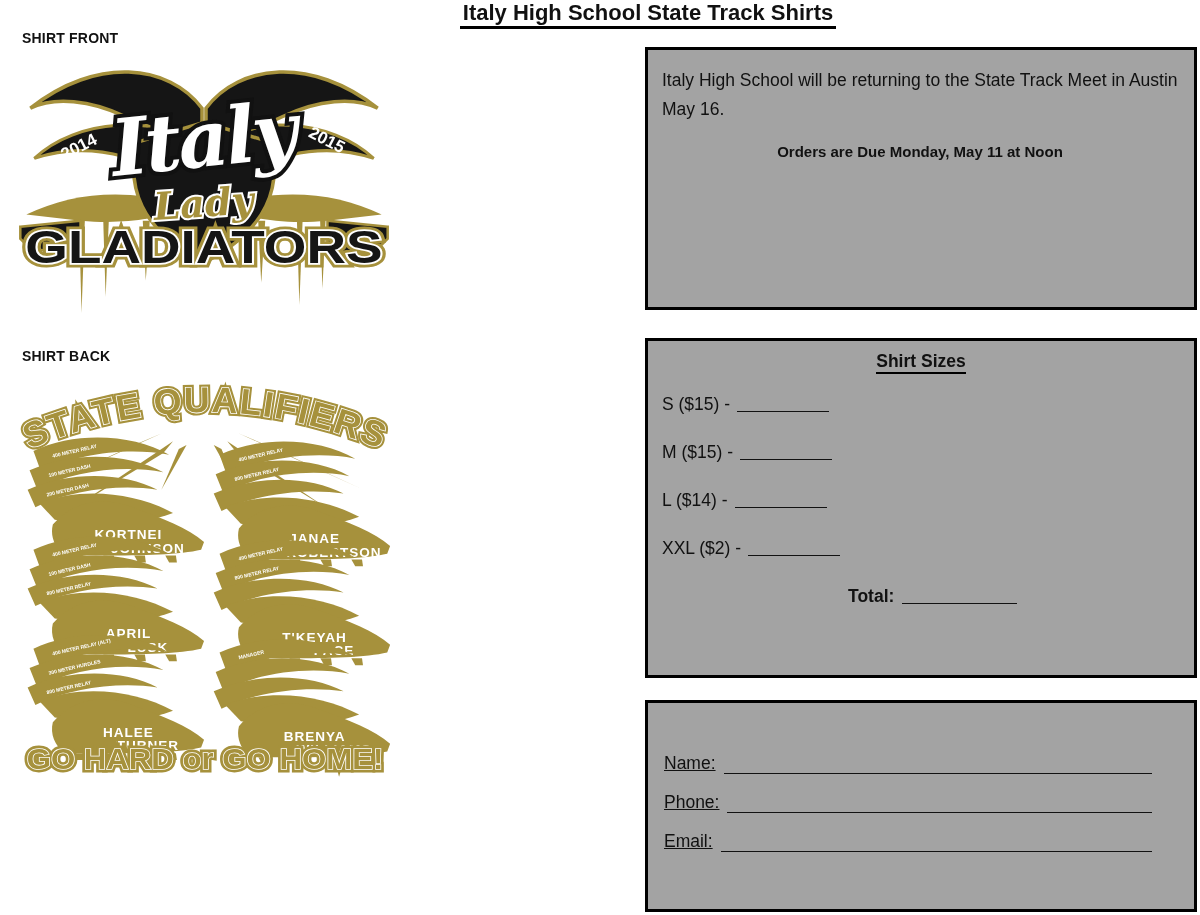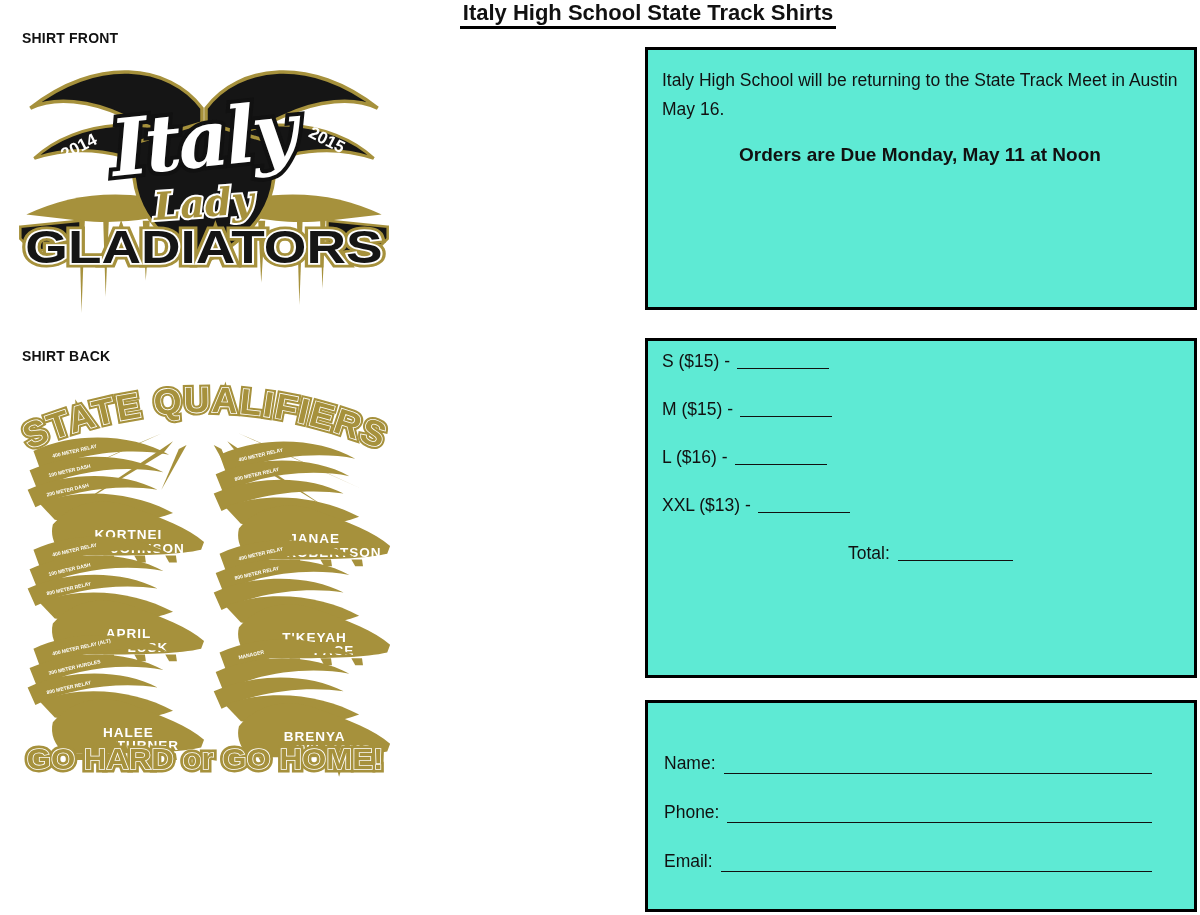--- a/index.html
+++ b/index.html
@@ -17,37 +17,37 @@
 
   .section-label { position:absolute; font-size:14px; font-weight:bold; letter-spacing:.2px; }
   #front-label { left:22px; top:30px; }
   #back-label  { left:22px; top:348px; }
 
   .art { position:absolute; }
   #front-art { left:18px; top:50px; }
   #back-art  { left:16px; top:362px; }
 
   .box {
-    position:absolute; left:645px; width:552px; border:3px solid #000; background:#5eead4;
+    position:absolute; left:645px; width:552px; border:3px solid #000; background:#a3a3a3;
   }
   #info-box { top:47px; height:263px; padding:10px 16px 8px 14px; font-size:17.5px; line-height:1.63; }
   #info-box p { margin:6px 0 17px 0; }
-  .due-line { font-weight:bold; text-align:center; font-size:19px; margin-top:6px; }
+  .due-line { font-weight:bold; text-align:center; font-size:15px; margin-top:6px; }
 
   #sizes-box { top:338px; height:340px; padding:10px 14px 0 14px; font-size:17.5px; }
   .sizes-heading { text-align:center; font-weight:bold; margin-bottom:22px; }
   .sizes-heading span { border-bottom:2px solid #000; padding-bottom:1px; }
   .size-row { margin-bottom:27px; }
   .blank { display:inline-block; border-bottom:1.8px solid #111; height:14px; vertical-align:-2px; }
   .w92  { width:92px;  margin-left:7px; }
   .w115 { width:115px; margin-left:8px; }
-  .total-row { margin:4px 0 0 186px; }
+  .total-row { margin:4px 0 0 186px;font-weight:bold; }
 
   #contact-box { top:700px; height:212px; padding:50px 42px 0 16px; font-size:17.5px; }
-  .field-row { display:flex; align-items:flex-end; margin-bottom:28px; }
+  .field-row { display:flex; align-items:flex-end; margin-bottom:18px;text-decoration:underline; }
   .blank-flex { flex:1; border-bottom:1.8px solid #111; height:16px; margin-left:8px; }
 
   svg text { font-family:"Liberation Sans", sans-serif; }
   .script-font { font-family:"DejaVu Serif", serif; font-style:italic; font-weight:bold; }
 </style>
 </head>
 <body>
 
 <div class="page-title">
   <span>Italy High School State Track Shirts</span>
@@ -184,31 +184,34 @@
   <text x="195" y="410" text-anchor="middle" font-size="31" font-weight="bold" textLength="368" lengthAdjust="spacingAndGlyphs" fill="#a6913c" stroke="#a6913c" stroke-width="7" paint-order="stroke">GO HARD or GO HOME!</text>
   <text x="195" y="410" text-anchor="middle" font-size="31" font-weight="bold" textLength="368" lengthAdjust="spacingAndGlyphs" fill="#a6913c" stroke="#ffffff" stroke-width="1.6" paint-order="stroke">GO HARD or GO HOME!</text>
 </svg>
 
 <div class="box" id="info-box">
   <p>Italy High School will be returning to the State Track Meet in Austin May 16.</p>
   <div class="due-line">Orders are Due Monday, May 11 at Noon</div>
 </div>
 
 <div class="box" id="sizes-box">
+  <div class="sizes-heading">
+    <span>Shirt Sizes</span>
+  </div>
   <div class="size-row">
     <span>S ($15) -</span><span class="blank w92"></span>
   </div>
   <div class="size-row">
     <span>M ($15) -</span><span class="blank w92"></span>
   </div>
   <div class="size-row">
-    <span>L ($16) -</span><span class="blank w92"></span>
-  </div>
-  <div class="size-row">
-    <span>XXL ($13) -</span><span class="blank w92"></span>
+    <span>L ($14) -</span><span class="blank w92"></span>
+  </div>
+  <div class="size-row">
+    <span>XXL ($2) -</span><span class="blank w92"></span>
   </div>
   <div class="total-row">
     <span>Total:</span><span class="blank w115"></span>
   </div>
 </div>
 
 <div class="box" id="contact-box">
   <div class="field-row">
     <span>Name:</span>
     <span class="blank-flex"></span>

